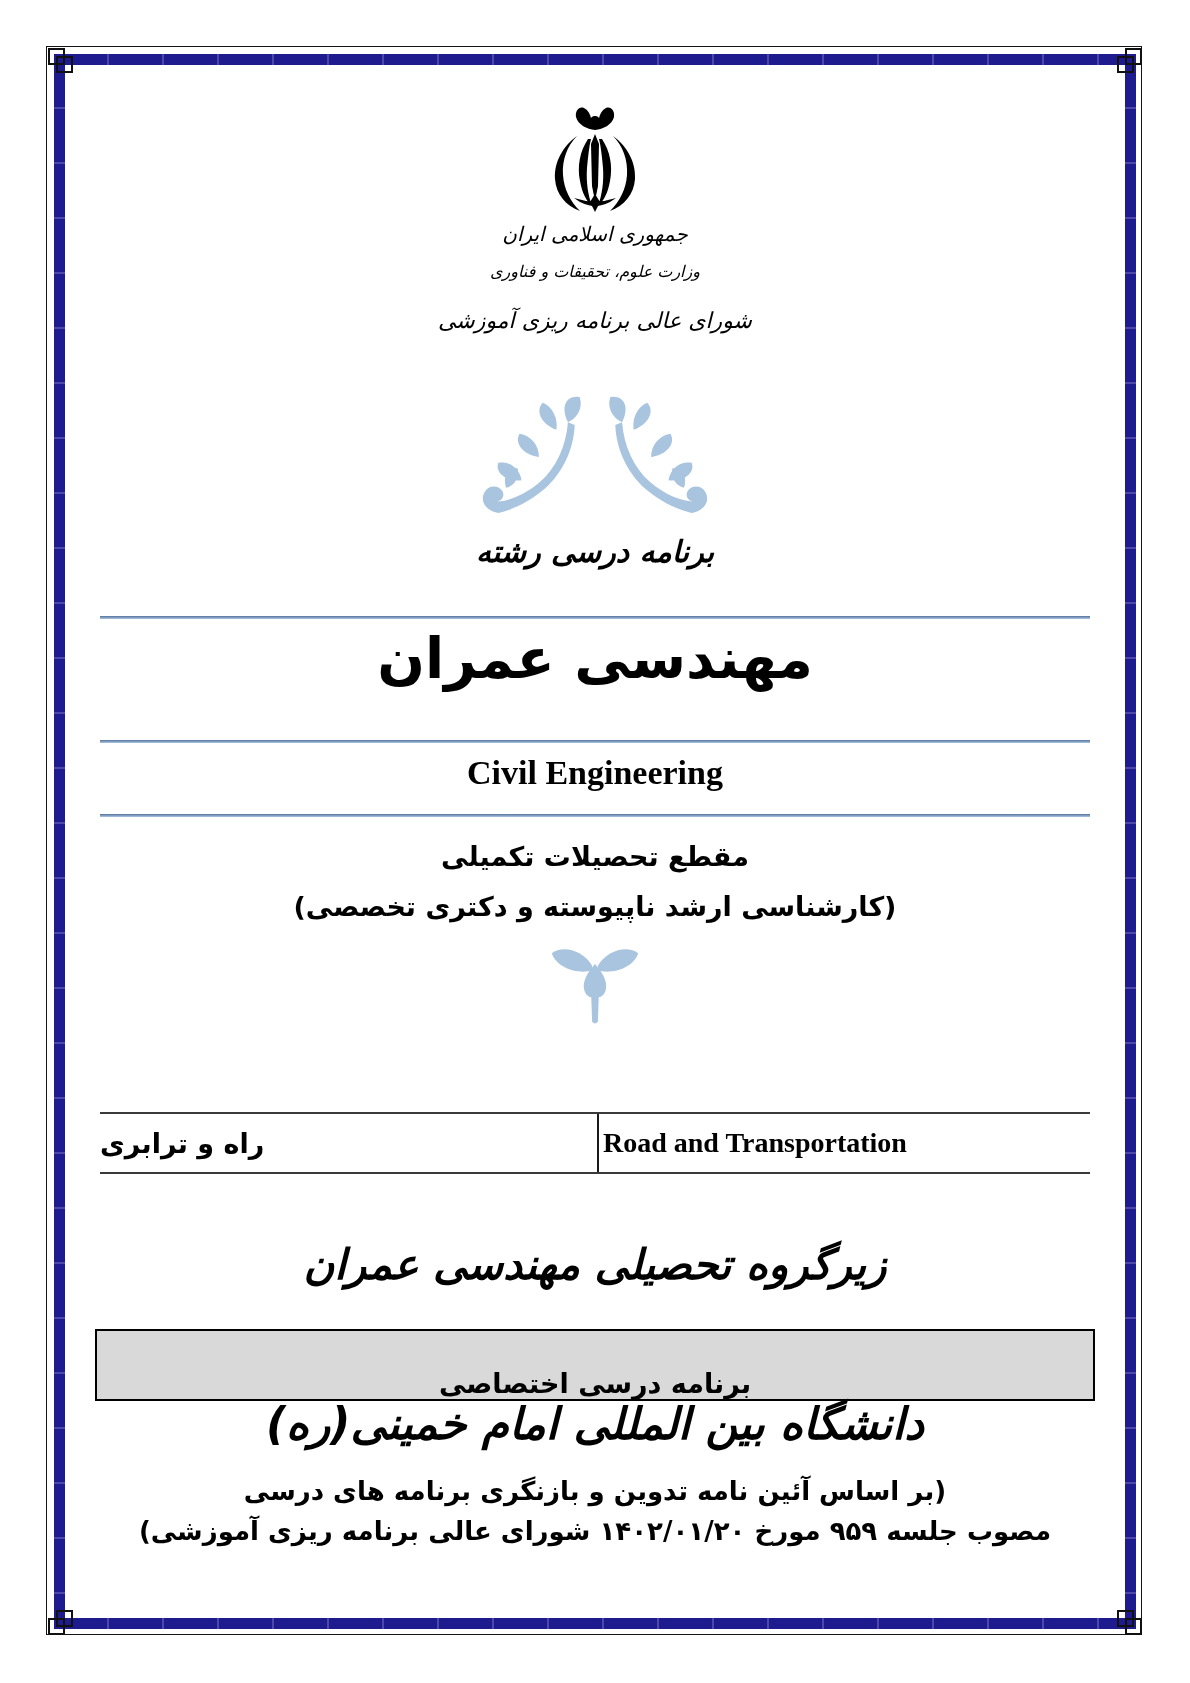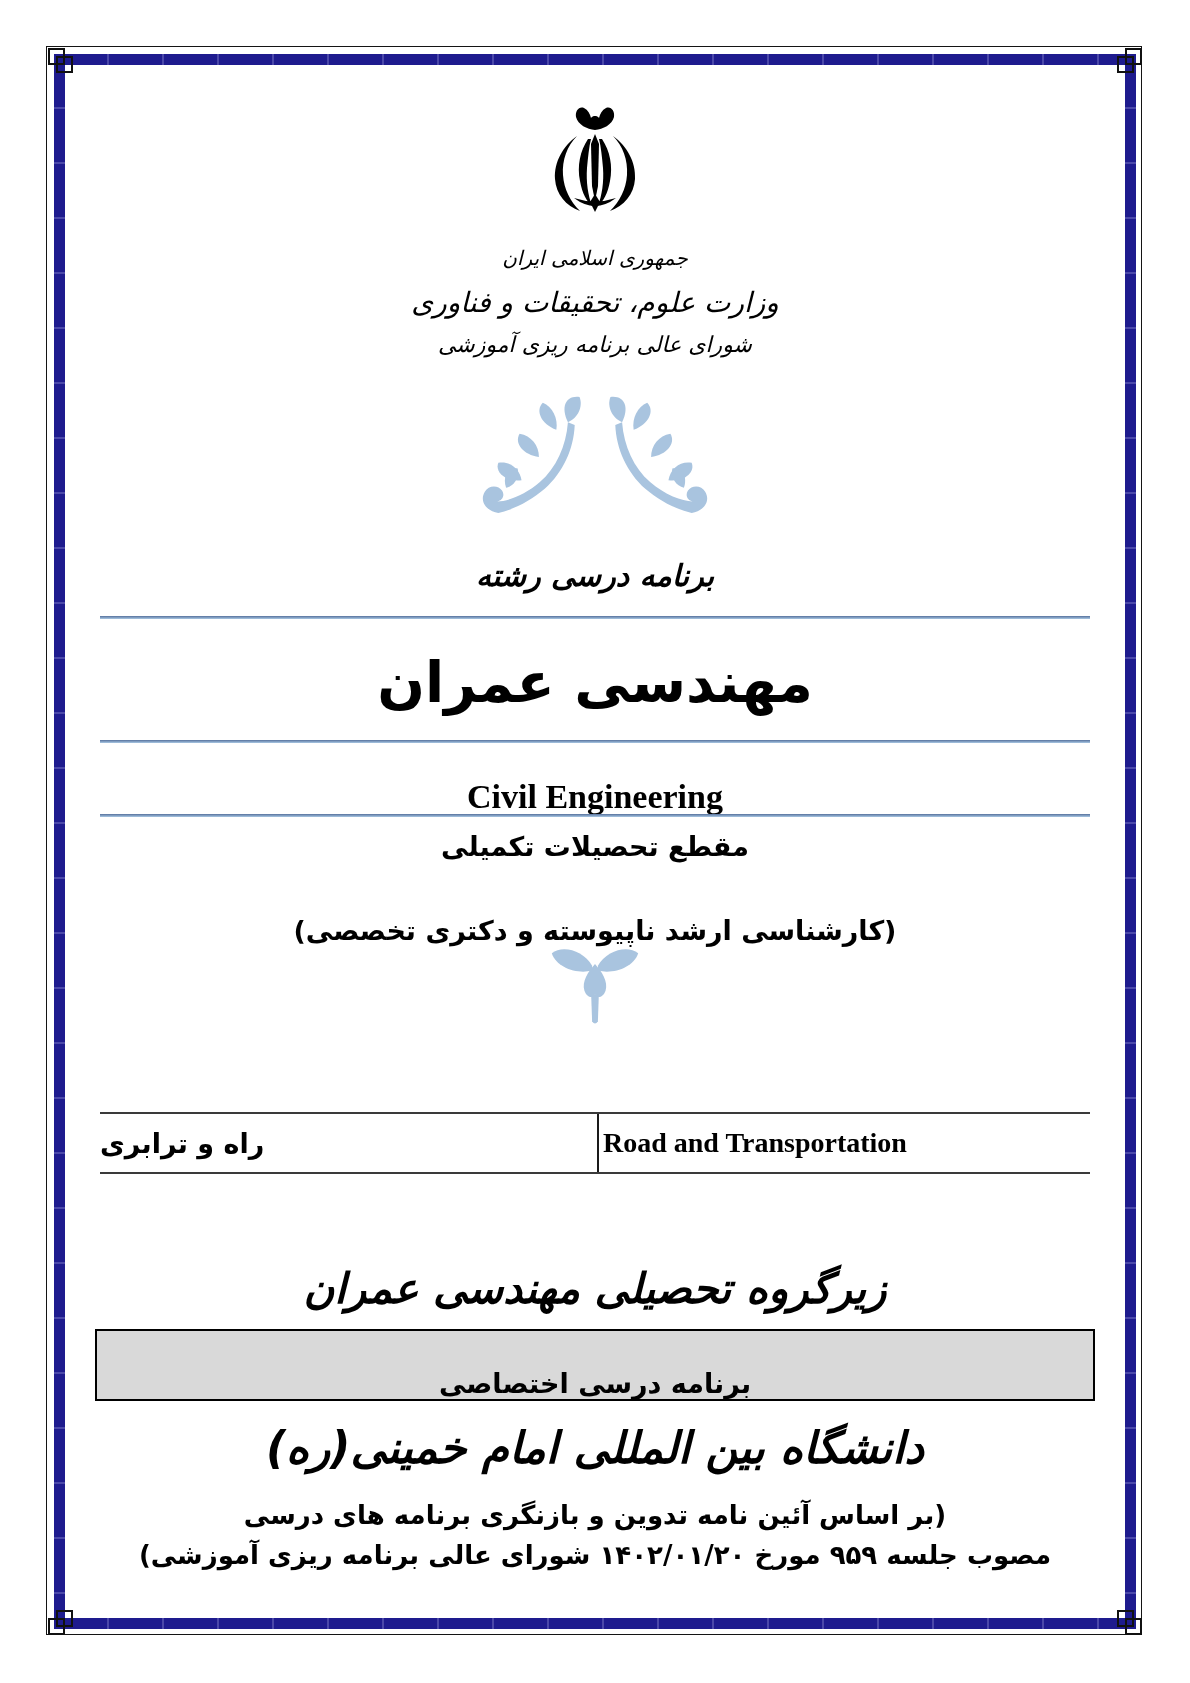--- a/index.html
+++ b/index.html
@@ -28,37 +28,37 @@
   .band-top{left:54px;top:54px;width:1082px;height:11px;
     background:repeating-linear-gradient(90deg,var(--frame-blue) 0 53px,#4b48a9 53px 55px);}
   .band-bottom{left:54px;top:1618px;width:1082px;height:11px;
     background:repeating-linear-gradient(90deg,var(--frame-blue) 0 53px,#4b48a9 53px 55px);}
   .band-left{left:54px;top:54px;width:11px;height:1575px;
     background:repeating-linear-gradient(180deg,var(--frame-blue) 0 53px,#4b48a9 53px 55px);}
   .band-right{left:1125px;top:54px;width:11px;height:1575px;
     background:repeating-linear-gradient(180deg,var(--frame-blue) 0 53px,#4b48a9 53px 55px);}
   .knot{position:absolute;width:17px;height:17px;border:2.5px solid #111;box-sizing:border-box;background:transparent;}
   
-  .center-block{position:absolute;left:0;right:0;text-align:center;margin-top:24px;}
+  .center-block{position:absolute;left:0;right:0;text-align:center;}
   .fa{direction:rtl;}
   .callig{font-style:italic;}
   .rule{position:absolute;left:100px;width:990px;height:3px;
     background:linear-gradient(#56719c,#a9c8e4);}
   
   .h-line1{top:222px;font-size:20px;}
-  .h-line2{top:262px;font-size:28px;}
+  .h-line2{top:262px;font-size:16px;}
   .h-line3{top:308px;font-size:22px;}
   .emblem{position:absolute;left:543px;top:104px;width:104px;height:110px;}
   .flourish{position:absolute;left:479px;top:392px;width:232px;height:126px;}
   .bud{position:absolute;left:547px;top:942px;width:96px;height:86px;}
   
   .program-label{top:534px;font-size:30px;font-weight:bold;}
   .field-title-fa{top:626px;font-size:56px;font-weight:bold;}
   .field-title-en{top:754px;font-size:34px;font-weight:bold;font-family:"Liberation Serif","DejaVu Serif",serif;}
-  .level1{top:807px;font-size:27px;font-weight:bold;}
+  .level1{top:841px;font-size:27px;font-weight:bold;}
   .level2{top:891px;font-size:27px;font-weight:bold;}
   .orientation-label{top:1032px;font-size:36px;font-weight:bold;}
   
   .spec-row{
     position:absolute;left:100px;top:1112px;width:990px;height:58px;
     border-top:2.5px solid var(--table-line);
     border-bottom:2.5px solid var(--table-line);
     box-sizing:content-box;display:flex;
   }
   .spec-cell-fa{

